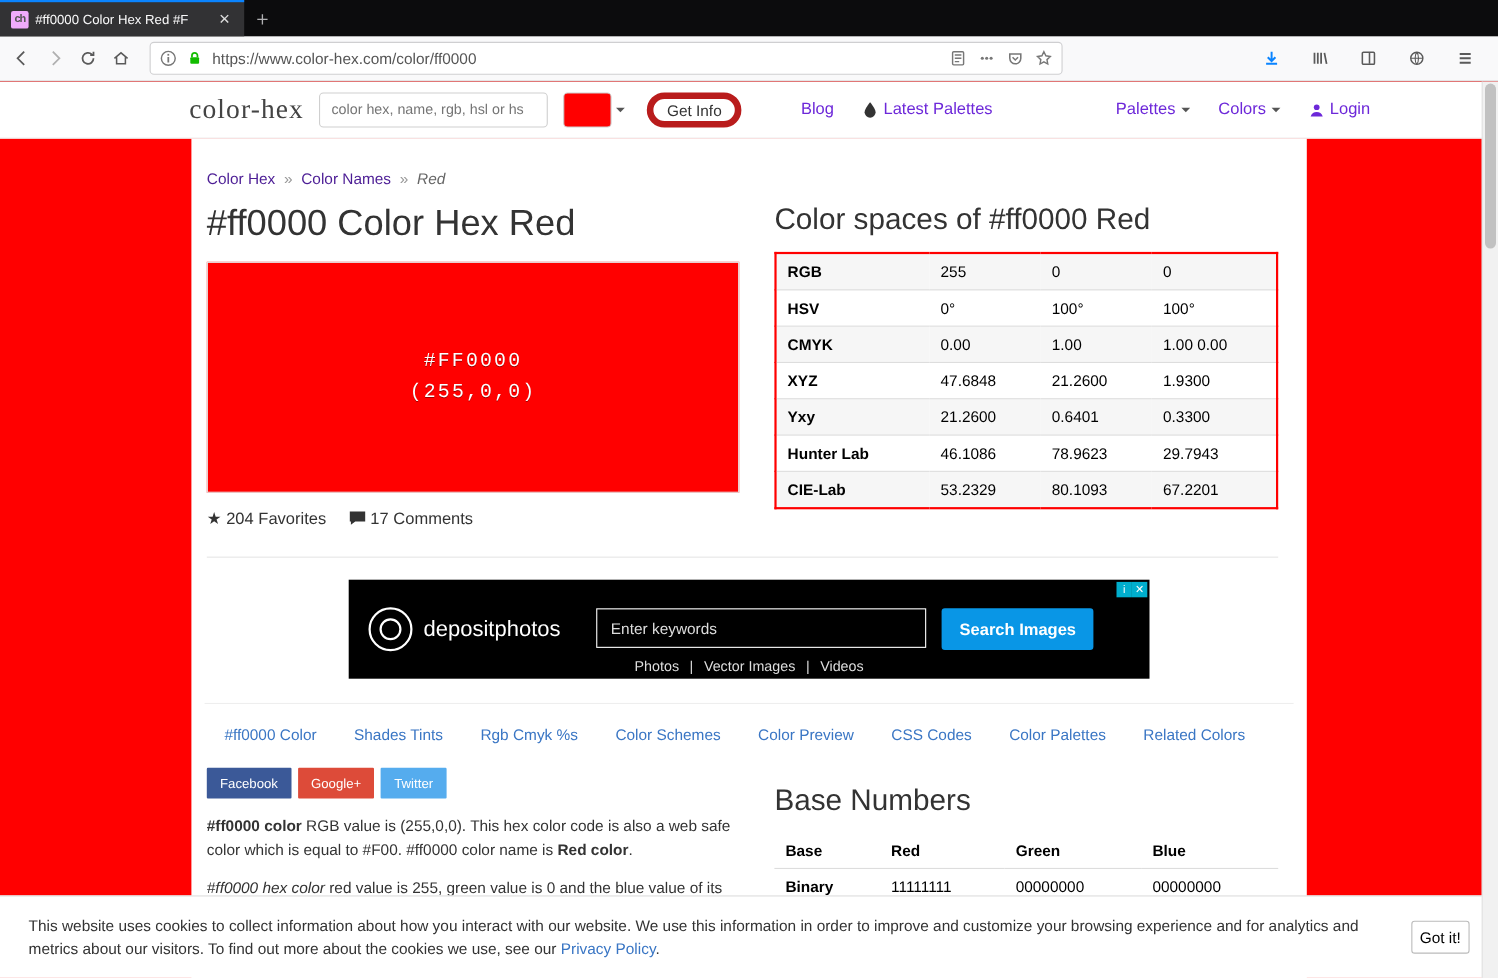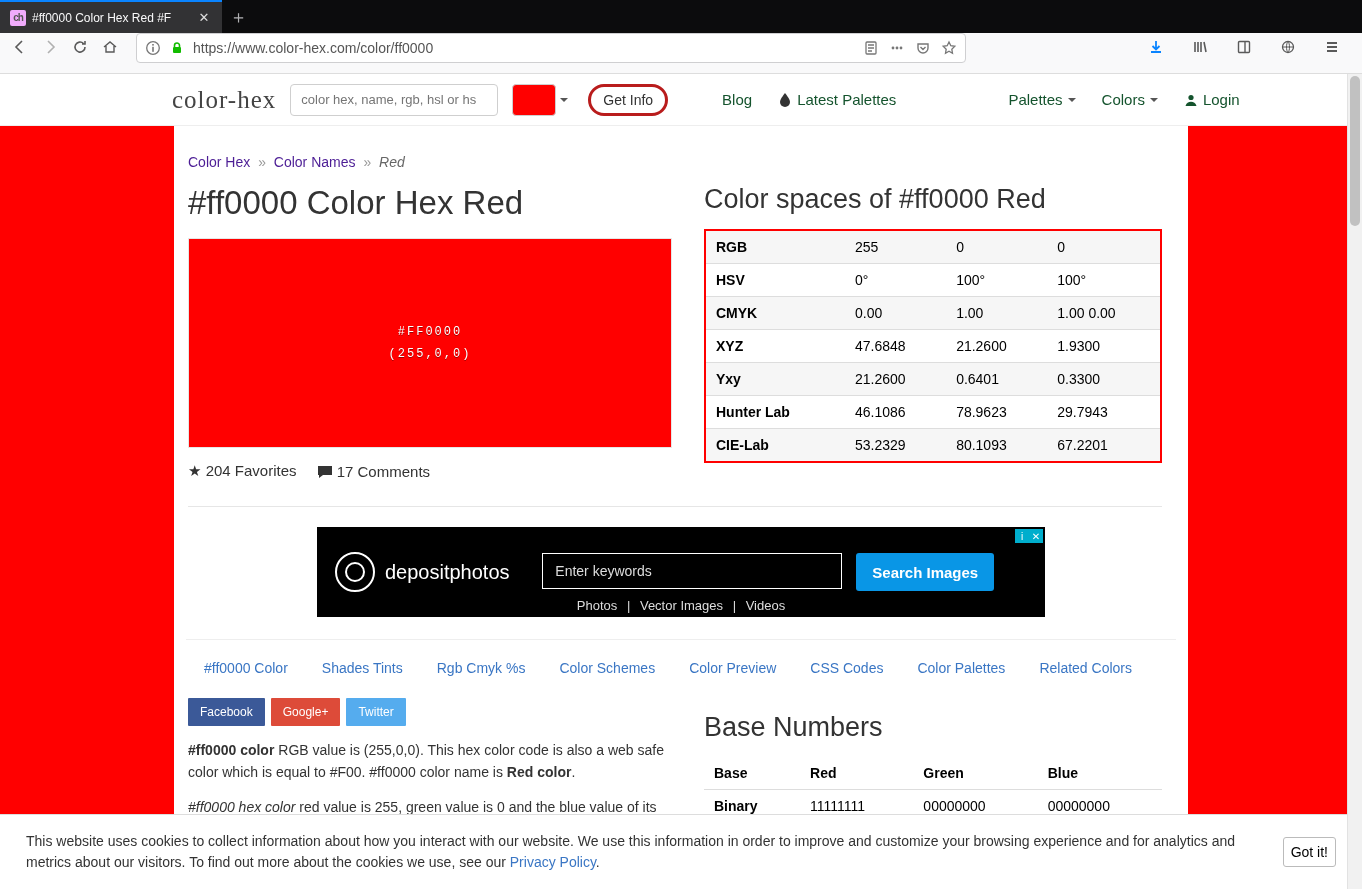--- a/index.html
+++ b/index.html
@@ -9,21 +9,21 @@
   
   .browser-chrome { background:#0c0c0d; }
   .tabstrip { height:33px; display:flex; align-items:flex-end; padding-left:0; }
   .tab { height:33px; width:222px; background:#323234; color:#f9f9fa; font-size:12px; display:flex; align-items:center; padding:0 10px; position:relative; }
   .tab.active { border-top:2px solid #0a84ff; }
   .tab .favicon { width:16px; height:16px; background:#f0abfc; color:#555; font-size:10px; font-weight:700; display:inline-flex; align-items:center; justify-content:center; margin-right:6px; border-radius:2px; letter-spacing:-1px; }
   .tab .tab-title { flex:1; white-space:nowrap; overflow:hidden; text-overflow:clip; }
   .tab .tab-close { width:16px; height:16px; display:inline-flex; align-items:center; justify-content:center; font-size:13px; color:#ddd; margin-left:4px; cursor:pointer; }
   .newtab-btn { width:33px; height:33px; display:flex; align-items:center; justify-content:center; color:#b1b1b3; font-size:18px; cursor:pointer; }
 
-  .toolbar { height:41px; background:#f9f9fa; display:flex; align-items:flex-start; padding:0 6px; gap:2px; border-bottom:1px solid #ddd; }
+  .toolbar { height:41px; background:#f9f9fa; display:flex; align-items:center; padding:0 6px; gap:2px; border-bottom:1px solid #ddd; }
   .tbtn { width:28px; height:28px; display:flex; align-items:center; justify-content:center; color:#5a5a5a; cursor:pointer; border-radius:3px; }
   .tbtn.disabled { color:#b0b0b0; cursor:default; }
   .tbtn svg { width:16px; height:16px; }
 
   .urlbar { flex:0 0 auto; margin:0 10px; height:30px; width:830px; border:1px solid #cfcfd1; border-radius:4px; background:#fff; display:flex; align-items:center; padding:0 8px; gap:8px; color:#333; }
   .urlbar .icon { width:16px; height:16px; color:#777; display:flex; align-items:center; justify-content:center; }
   .urlbar .lock { color:#12bc00; }
   .urlbar .url-text { flex:1; font-size:14px; color:#555; white-space:nowrap; overflow:hidden; }
   .urlbar-right { display:flex; gap:10px; color:#8d8d8d; }
 
@@ -35,44 +35,44 @@
 
   
   .site-header { height:52px; background:#fff; display:flex; align-items:center; padding:0 0 0 172px; gap:14px; border-bottom:1px solid #eee; }
   .logo { font-family: Georgia, "Times New Roman", serif; font-size:25px; letter-spacing:1px; color:#444; font-weight:400; }
 
   .search-input { width:208px; height:32px; border:1px solid #cfcfcf; border-radius:4px; padding:0 10px; font-size:13px; color:#555; }
   .color-swatch-picker { width:46px; height:32px; border:1px solid #cfcfcf; border-radius:4px; display:flex; align-items:center; justify-content:flex-end; padding-right:4px; background:#ff0000; position:relative; }
   .color-swatch-picker::after { content:""; position:absolute; right:-14px; top:0; bottom:0; width:14px; }
   .color-swatch-wrap { display:flex; align-items:center; gap:0; width:56px; position:relative; }
 
-  .getinfo-btn { height:32px; padding:0 12px; border:3px solid #b91c1c; border-radius:16px; background:#fff; font-size:14px; color:#333; cursor:pointer; margin-left:6px; }
-
-  .nav { display:flex; align-items:center; gap:26px; margin-left:40px; font-size:15px; color:#14532d; }
+  .getinfo-btn { height:32px; padding:0 12px; border:6px solid #b91c1c; border-radius:16px; background:#fff; font-size:14px; color:#333; cursor:pointer; margin-left:6px; }
+
+  .nav { display:flex; align-items:center; gap:26px; margin-left:40px; font-size:15px; color:#6d28d9; }
   .nav-item { cursor:pointer; display:flex; align-items:center; gap:5px; }
   .nav-item .caret { width:0;height:0;border-left:4px solid transparent;border-right:4px solid transparent;border-top:4px solid #555; display:inline-block; }
   .nav-spacer { width:60px; }
   .nav-item.drop .drop-icon{ color:#333; }
 
   
   .content-wrap { width:1014px; margin:0 auto; background:#fff; min-height:900px; padding:0 0 40px 0; position:relative; } 
 
   .breadcrumb { padding:28px 0 0 2px; margin-left:0; font-size:14px; color:#555; }
   .content-cols { display:flex; gap:30px; padding:0 14px 0 2px; }
   .content-left { flex:0 0 486px; }
   .content-right{ flex:1; }
 
   .breadcrumb a { color:#4c1d95; text-decoration:none; }
   .breadcrumb .sep { color:#999; margin:0 4px; }
   .breadcrumb .current { font-style:italic; color:#666; }
 
   h1.page-title { font-size:33px; font-weight:400; color:#333; margin:14px 0 16px 0; letter-spacing:0; }
   h2.section-title { font-size:27px; font-weight:400; color:#333; margin:14px 0 14px 0; }
 
-  .color-box { width:484px; height:210px; background:#ff0000; border:1px solid #e6e6e6; display:flex; flex-direction:column; align-items:center; justify-content:center; font-family:"Courier New",monospace; color:#fff; font-size:12px; letter-spacing:2px; }
+  .color-box { width:484px; height:210px; background:#ff0000; border:1px solid #e6e6e6; display:flex; flex-direction:column; align-items:center; justify-content:center; font-family:"Courier New",monospace; color:#fff; font-size:18px; letter-spacing:2px; }
   .color-box .hex { text-shadow:0 1px 0 rgba(0,0,0,.4); }
   .color-box .rgb { margin-top:8px; text-shadow:0 1px 0 rgba(0,0,0,.4); }
 
   .fav-row { margin-top:14px; font-size:15px; color:#333; display:flex; gap:20px; align-items:center; }
 
   
   .cs-table { width:100%; border:2px solid #ff0000; border-collapse:collapse; font-size:14px; }
   .cs-table td { border-top:1px solid #ddd; border-bottom:1px solid #ddd; padding:8px 10px; }
   .cs-table tr:nth-child(odd) td { background:#f6f6f6; }
   .cs-table tr:nth-child(even) td { background:#fff; }

